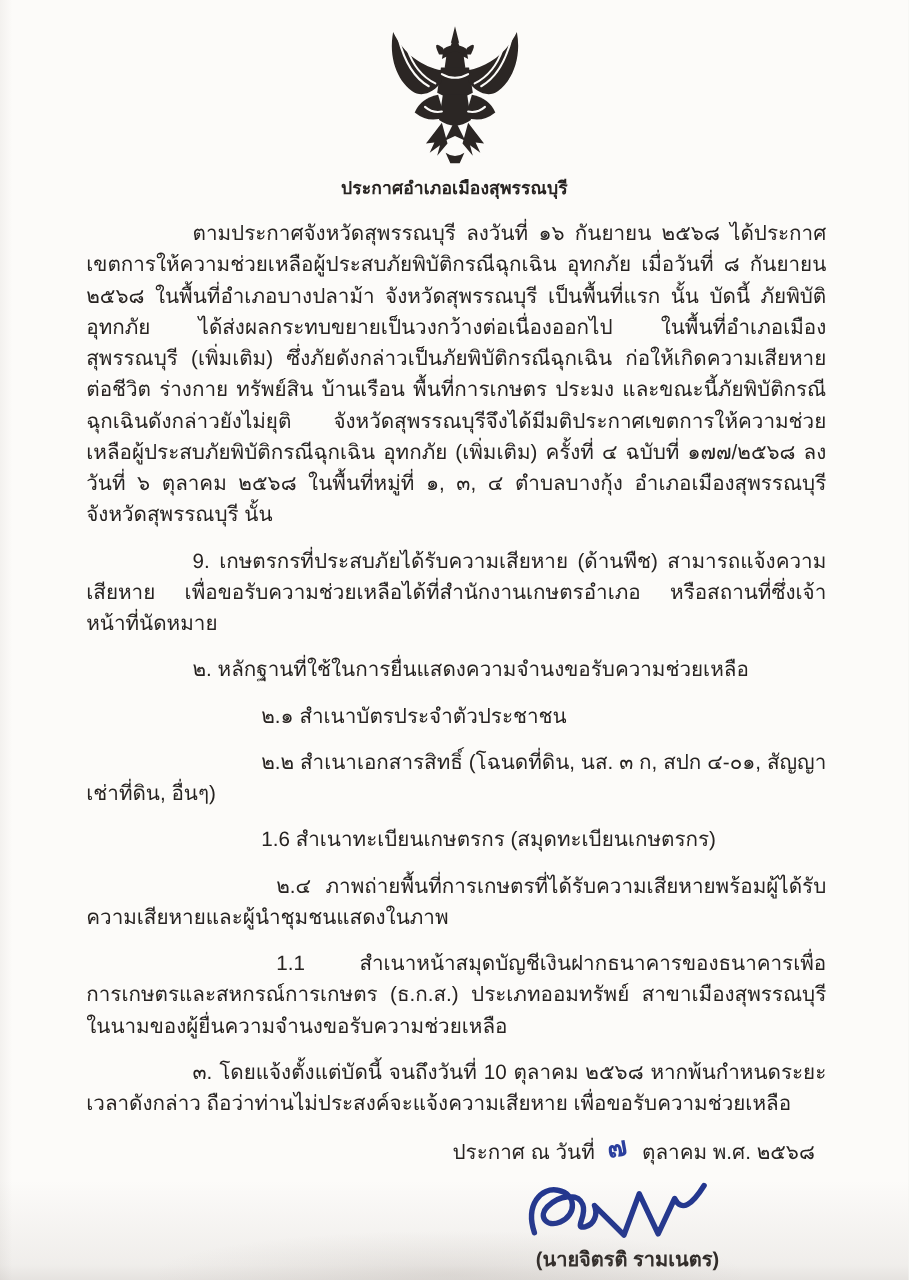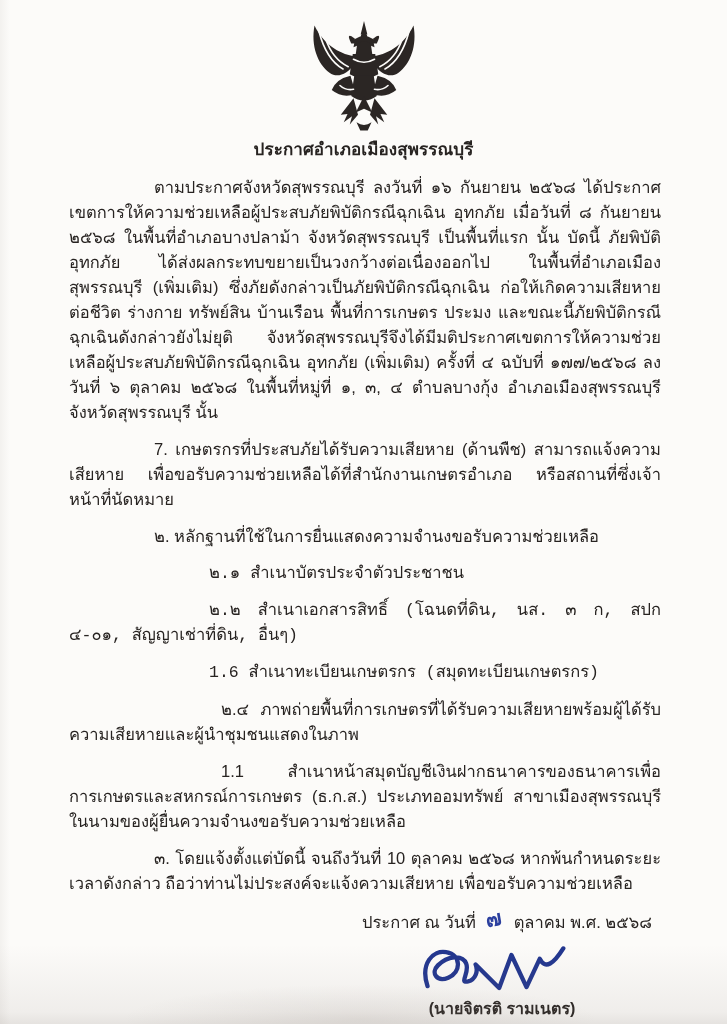--- a/index.html
+++ b/index.html
@@ -34,34 +34,34 @@
 
   .emblem-wrap{
     width:100%;
     padding-top:20px;
     display:flex;justify-content:center;
   }
   .title-block{
     text-align:center;
     margin-top:4px;
     font-weight:bold;
-    font-size:17px;
+    font-size:14px;
     line-height:26px;
     letter-spacing:0.1px;
   }
   .content{
     position:relative;
     margin:12px 54px 0 57px;
     font-size:16.5px;
     line-height:25px;
     text-align:justify;
   }
   .para{margin:12px;}
   .para.indent{text-indent:85px;}
-  .para.sub{text-indent:140px;font-family:Liberation Mono, monospace;}
+  .para.sub{text-indent:140px;}
   .para.sub-deep{text-indent:152px;}
   .para.gap-top{margin-top:5px;}
   .closing-line{margin:0;text-indent:88px;}
 
   .issue-line{
     margin:2px 0 0 0;
     padding-left:305px;
     white-space:nowrap;
     text-align:left;
   }
@@ -137,21 +137,21 @@
       </g>
     </svg>
   </div>
 
   <div class="title-block">
     <div>ประกาศอำเภอเมืองสุพรรณบุรี</div>
   </div>
 
   <div class="content">
     <p class="para indent">ตามประกาศจังหวัดสุพรรณบุรี ลงวันที่ ๑๖ กันยายน ๒๕๖๘ ได้ประกาศเขตการให้ความช่วยเหลือผู้ประสบภัยพิบัติกรณีฉุกเฉิน อุทกภัย เมื่อวันที่ ๘ กันยายน ๒๕๖๘ ในพื้นที่อำเภอบางปลาม้า จังหวัดสุพรรณบุรี เป็นพื้นที่แรก นั้น บัดนี้ ภัยพิบัติอุทกภัย ได้ส่งผลกระทบขยายเป็นวงกว้างต่อเนื่องออกไป ในพื้นที่อำเภอเมืองสุพรรณบุรี (เพิ่มเติม) ซึ่งภัยดังกล่าวเป็นภัยพิบัติกรณีฉุกเฉิน ก่อให้เกิดความเสียหายต่อชีวิต ร่างกาย ทรัพย์สิน บ้านเรือน พื้นที่การเกษตร ประมง และขณะนี้ภัยพิบัติกรณีฉุกเฉินดังกล่าวยังไม่ยุติ จังหวัดสุพรรณบุรีจึงได้มีมติประกาศเขตการให้ความช่วยเหลือผู้ประสบภัยพิบัติกรณีฉุกเฉิน อุทกภัย (เพิ่มเติม) ครั้งที่ ๔ ฉบับที่ ๑๗๗/๒๕๖๘ ลงวันที่ ๖ ตุลาคม ๒๕๖๘ ในพื้นที่หมู่ที่ ๑, ๓, ๔ ตำบลบางกุ้ง อำเภอเมืองสุพรรณบุรี จังหวัดสุพรรณบุรี นั้น</p>
-    <p class="para indent">7. เกษตรกรที่ประสบภัยได้รับความเสียหาย (ด้านพืช) สามารถแจ้งความเสียหาย เพื่อขอรับความช่วยเหลือได้ที่สำนักงานเกษตรอำเภอ หรือสถานที่ซึ่งเจ้าหน้าที่นัดหมาย</p>
+    <p class="para indent">9. เกษตรกรที่ประสบภัยได้รับความเสียหาย (ด้านพืช) สามารถแจ้งความเสียหาย เพื่อขอรับความช่วยเหลือได้ที่สำนักงานเกษตรอำเภอ หรือสถานที่ซึ่งเจ้าหน้าที่นัดหมาย</p>
     <p class="para indent">๒. หลักฐานที่ใช้ในการยื่นแสดงความจำนงขอรับความช่วยเหลือ</p>
     <p class="para sub">๒.๑ สำเนาบัตรประจำตัวประชาชน</p>
     <p class="para sub">๒.๒ สำเนาเอกสารสิทธิ์ (โฉนดที่ดิน, นส. ๓ ก, สปก ๔-๐๑, สัญญาเช่าที่ดิน, อื่นๆ)</p>
     <p class="para sub">1.6 สำเนาทะเบียนเกษตรกร (สมุดทะเบียนเกษตรกร)</p>
     <p class="para sub-deep">๒.๔ ภาพถ่ายพื้นที่การเกษตรที่ได้รับความเสียหายพร้อมผู้ได้รับความเสียหายและผู้นำชุมชนแสดงในภาพ</p>
     <p class="para sub-deep">1.1 สำเนาหน้าสมุดบัญชีเงินฝากธนาคารของธนาคารเพื่อการเกษตรและสหกรณ์การเกษตร (ธ.ก.ส.) ประเภทออมทรัพย์ สาขาเมืองสุพรรณบุรี ในนามของผู้ยื่นความจำนงขอรับความช่วยเหลือ</p>
     <p class="para indent">๓. โดยแจ้งตั้งแต่บัดนี้ จนถึงวันที่ 10 ตุลาคม ๒๕๖๘ หากพ้นกำหนดระยะเวลาดังกล่าว ถือว่าท่านไม่ประสงค์จะแจ้งความเสียหาย เพื่อขอรับความช่วยเหลือ</p>
 
     <p class="issue-line"><span>ประกาศ ณ วันที่</span><span class="hand-day">๗</span><span>ตุลาคม พ.ศ. ๒๕๖๘</span></p>
 

